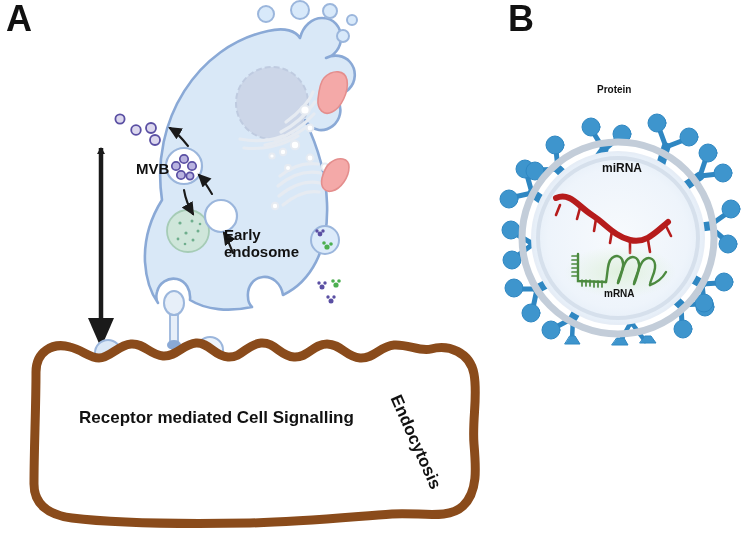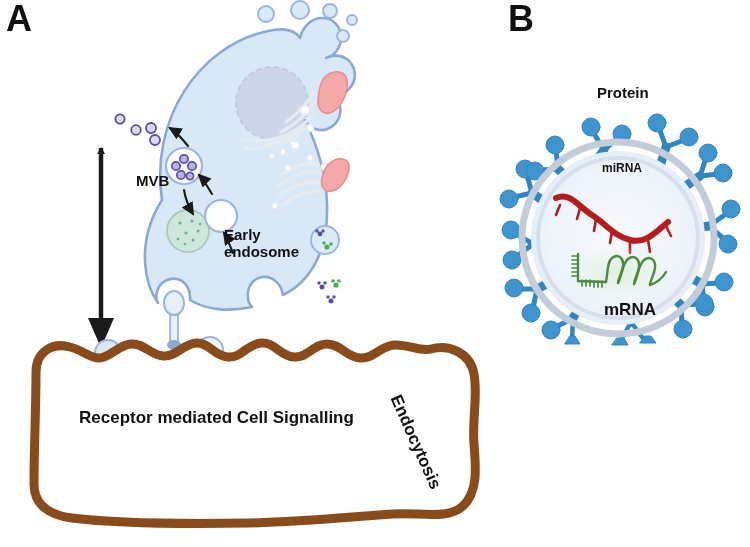--- a/index.html
+++ b/index.html
@@ -13,28 +13,28 @@
     position:absolute;font-weight:bold;color:#111111;
     font-family:"Liberation Sans", sans-serif;
   }
   #panel-a-letter{left:6px;top:-2px;font-size:36px;}
   #panel-b-letter{left:508px;top:-2px;font-size:36px;}
   .lbl{
     position:absolute;font-weight:bold;color:#111111;
     font-family:"Liberation Sans", sans-serif;white-space:nowrap;
   }
   #label-exosomes{left:42px;top:131px;font-size:17px;}
-  #label-mvb{left:136px;top:172px;font-size:15px;}
+  #label-mvb{left:136px;top:160px;font-size:15px;}
   #label-early-endosome{left:224px;top:226px;font-size:15px;line-height:17px;white-space:normal;width:84px;}
   #label-receptor-signalling{left:79px;top:408px;font-size:17px;}
   #label-recipient-cells{left:186px;top:489px;font-size:17px;}
   #label-endocytosis{left:404px;top:392px;font-size:17px;transform:rotate(66deg);transform-origin:left top;}
-  #label-protein{left:597px;top:84px;font-size:15px;text-align:right;}
+  #label-protein{left:597px;top:84px;font-size:10px;text-align:right;}
   #label-mirna{left:602px;top:161px;font-size:12px;}
-  #label-mrna{left:604px;top:300px;font-size:17px;}
+  #label-mrna{left:604px;top:288px;font-size:10px;}
   svg{display:block;}
 </style>
 </head>
 <body>
 
 <div id="figure">
 
   <svg width="750" height="547" viewBox="0 0 750 547">
     <defs>
       <radialGradient id="lumenGrad" cx="50%" cy="50%" r="52%">

